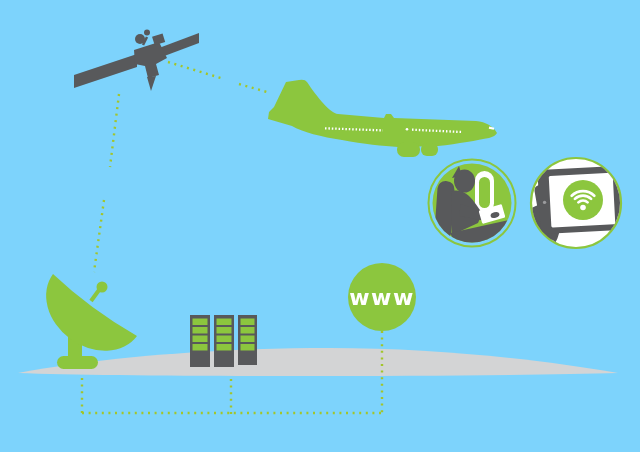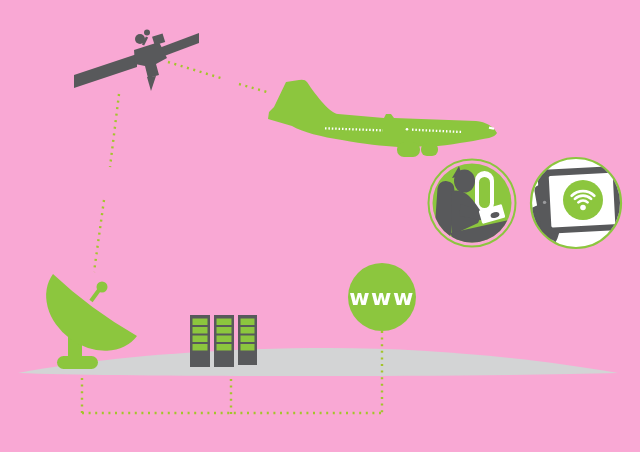--- a/index.html
+++ b/index.html
@@ -1,16 +1,16 @@
 <!DOCTYPE html>
 <html style="--green: #8cc63e; --dotGreen: #a3c52b; --dark: #58595b; --ground: #d3d4d5;"><head>
 <meta charset="utf-8">
 <style>
   html,body{margin:0;padding:0;background:#ffffff;}
-  .stage{position:relative;width:640px;height:452px;background:#f9a8d4;overflow:hidden;
+  .stage{position:relative;width:640px;height:452px;background:#7dd3fc;overflow:hidden;
          font-family:"DejaVu Sans","Liberation Sans",sans-serif;}
   svg{display:block;}
   .fill-green{fill:var(--green);}
   .fill-dark{fill:var(--dark);}
   .fill-ground{fill:var(--ground);}
   .fill-white{fill:#ffffff;}
   .stroke-green{stroke:var(--green);}
   .stroke-dark{stroke:var(--dark);}
   .dotted{fill:none;stroke:var(--dotGreen);stroke-width:2.4;stroke-dasharray:2 4.6;}
   .win-dots{fill:none;stroke:#ffffff;stroke-width:2.3;stroke-dasharray:1.5 1.9;}

